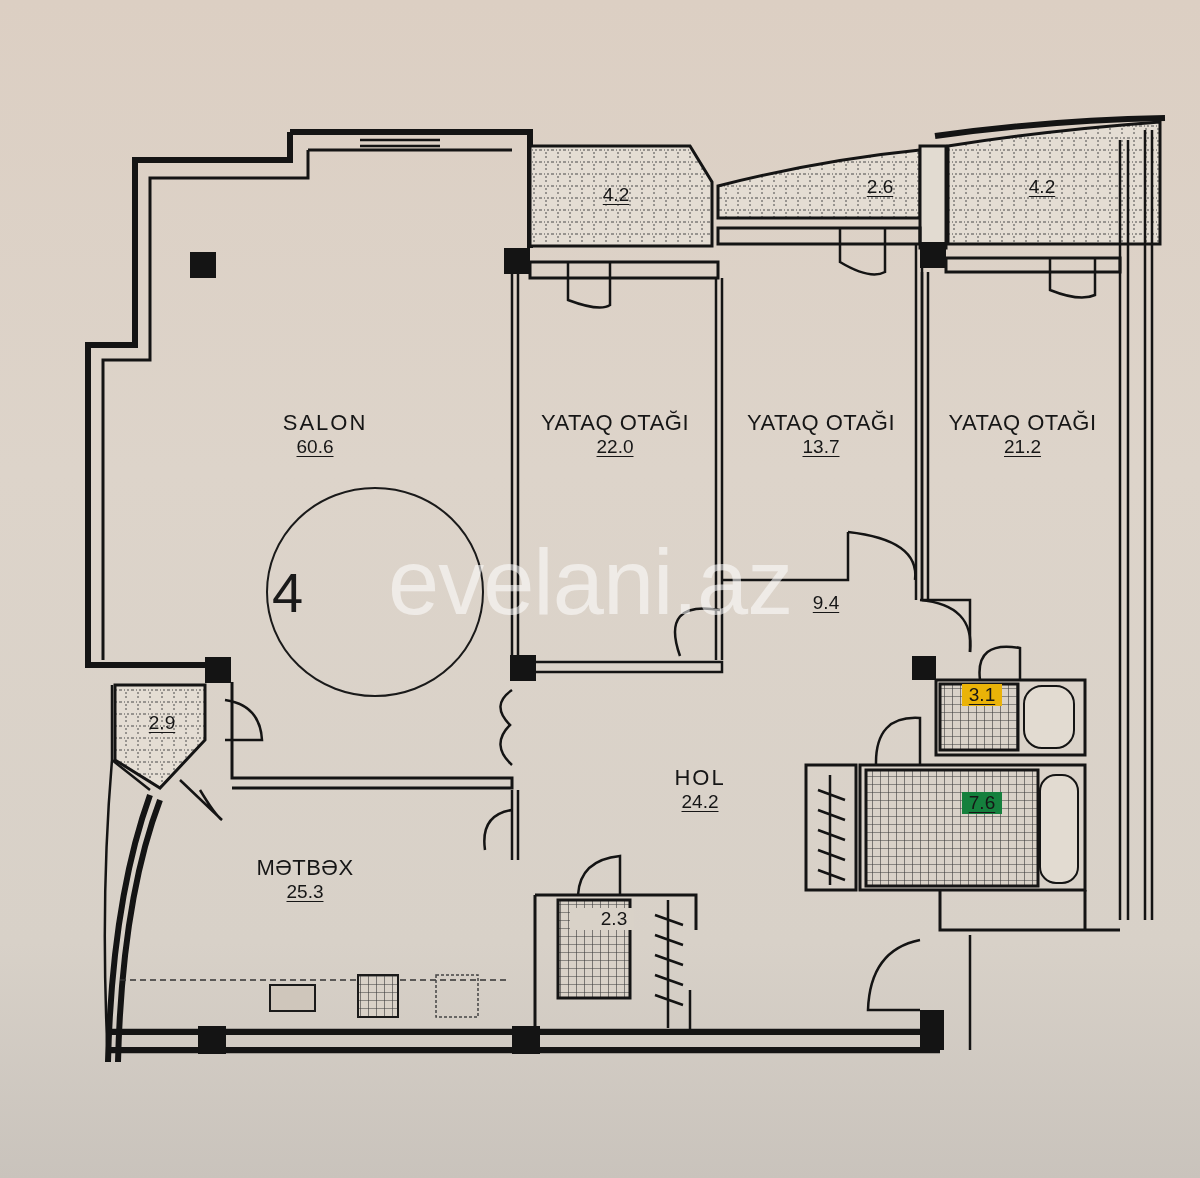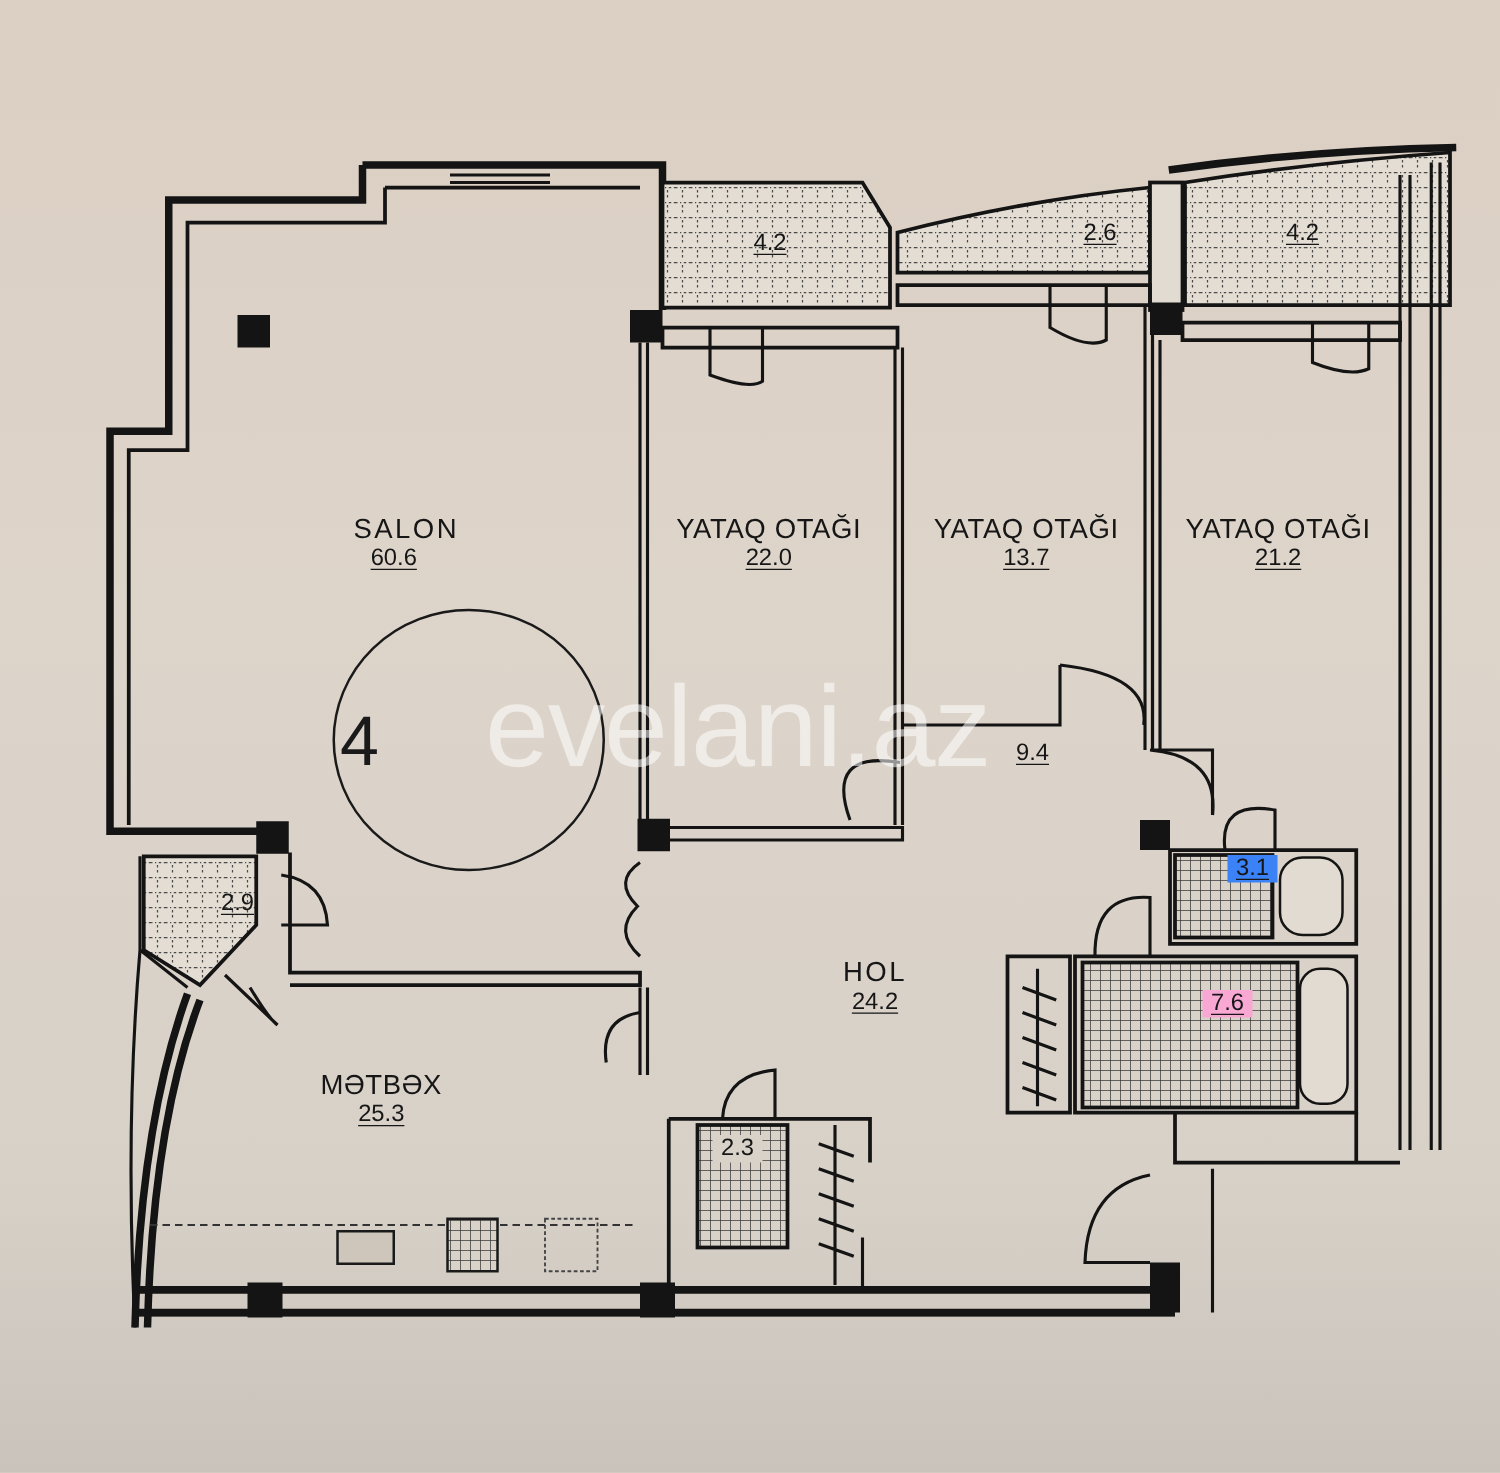--- a/index.html
+++ b/index.html
@@ -170,18 +170,18 @@
 <div class="label" style="left:650px; top:765px; width:100px;">
   <div class="room-name">HOL</div>
   <div class="room-area">24.2</div>
 </div>
 
 <div class="label" style="left:240px; top:855px; width:130px;">
   <div class="room-name tight">MƏTBƏX</div>
   <div class="room-area">25.3</div>
 </div>
 
-<div class="label room-area" style="left:142px; top:712px; width:40px;margin-left:28px;">2.9</div>
-<div class="label room-area" style="left:570px; top:908px; width:40px; text-decoration:none; background:#d9d2c8;">2.3</div>
-<div class="label room-area" style="left:962px; top:684px; width:40px; background:#3b82f6;margin-left:20px;">3.1</div>
-<div class="label room-area" style="left:962px; top:792px; width:40px; background:#f9a8d4;">7.6</div>
+<div class="label room-area" style="left:142px; top:712px; width:40px;">2.9</div>
+<div class="label room-area" style="left:570px; top:908px; width:40px; text-decoration:none; background:#d9d2c8;padding-left:24px;">2.3</div>
+<div class="label room-area" style="left:962px; top:684px; width:40px; background:#eab308;">3.1</div>
+<div class="label room-area" style="left:962px; top:792px; width:40px; background:#15803d;">7.6</div>
 
 <div class="watermark">evelani.az</div>
 
 </body></html>

